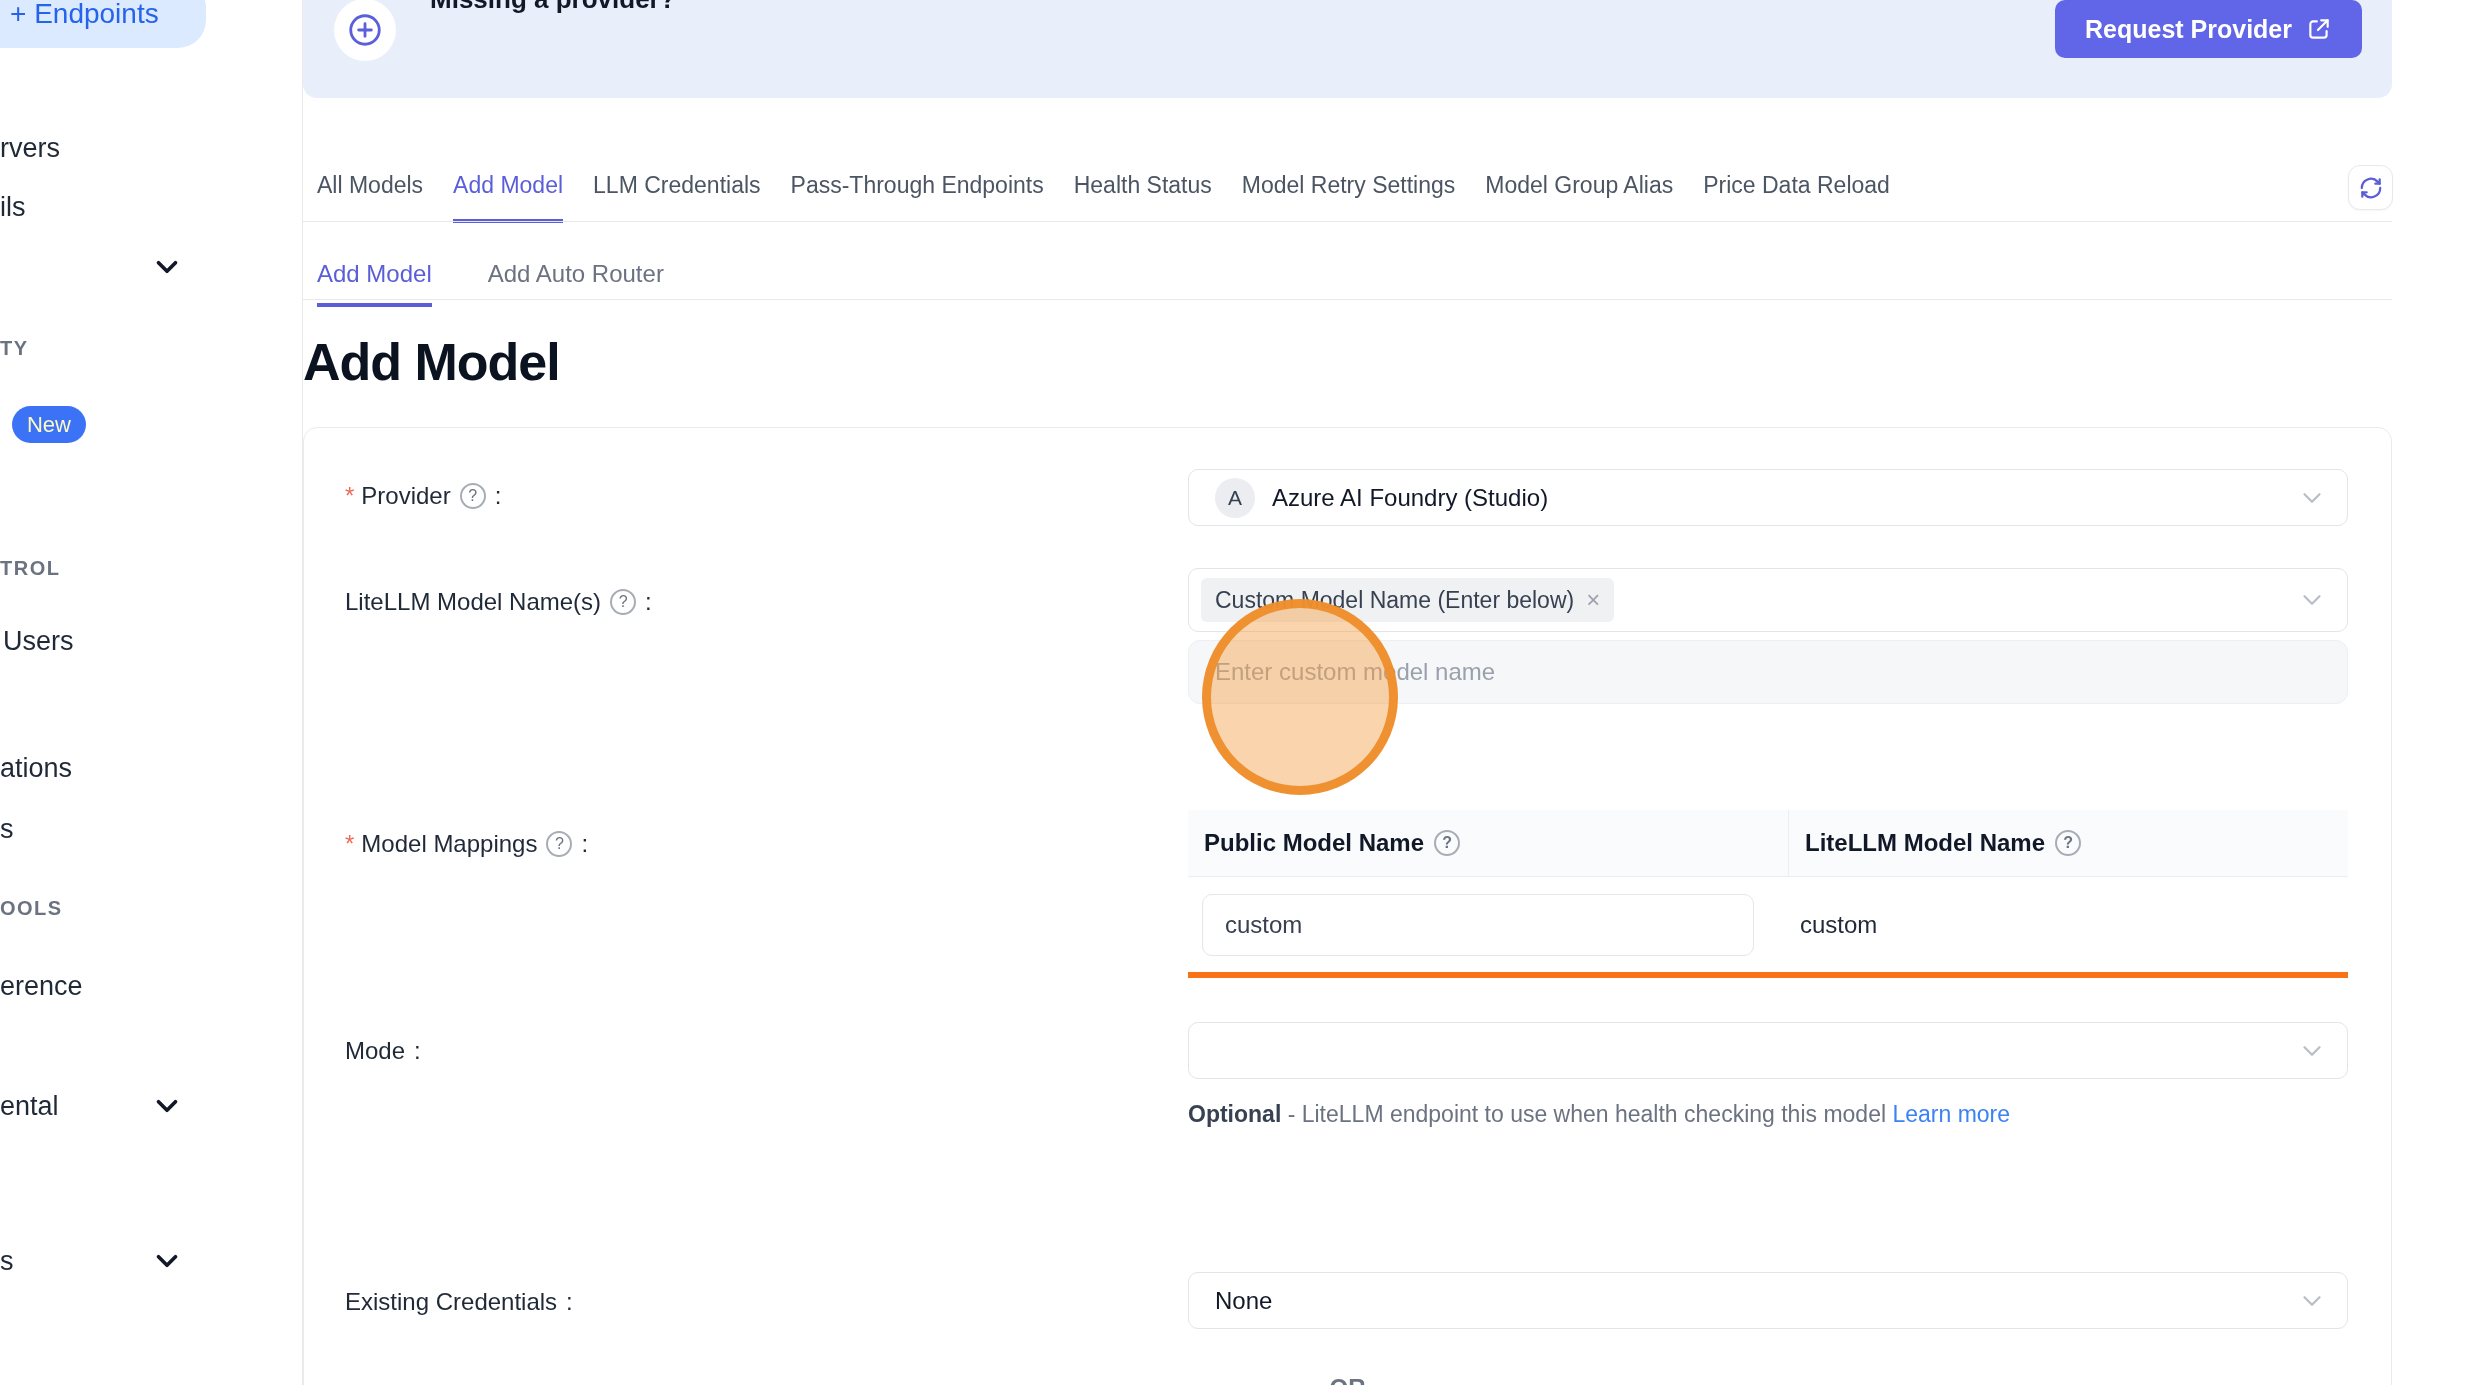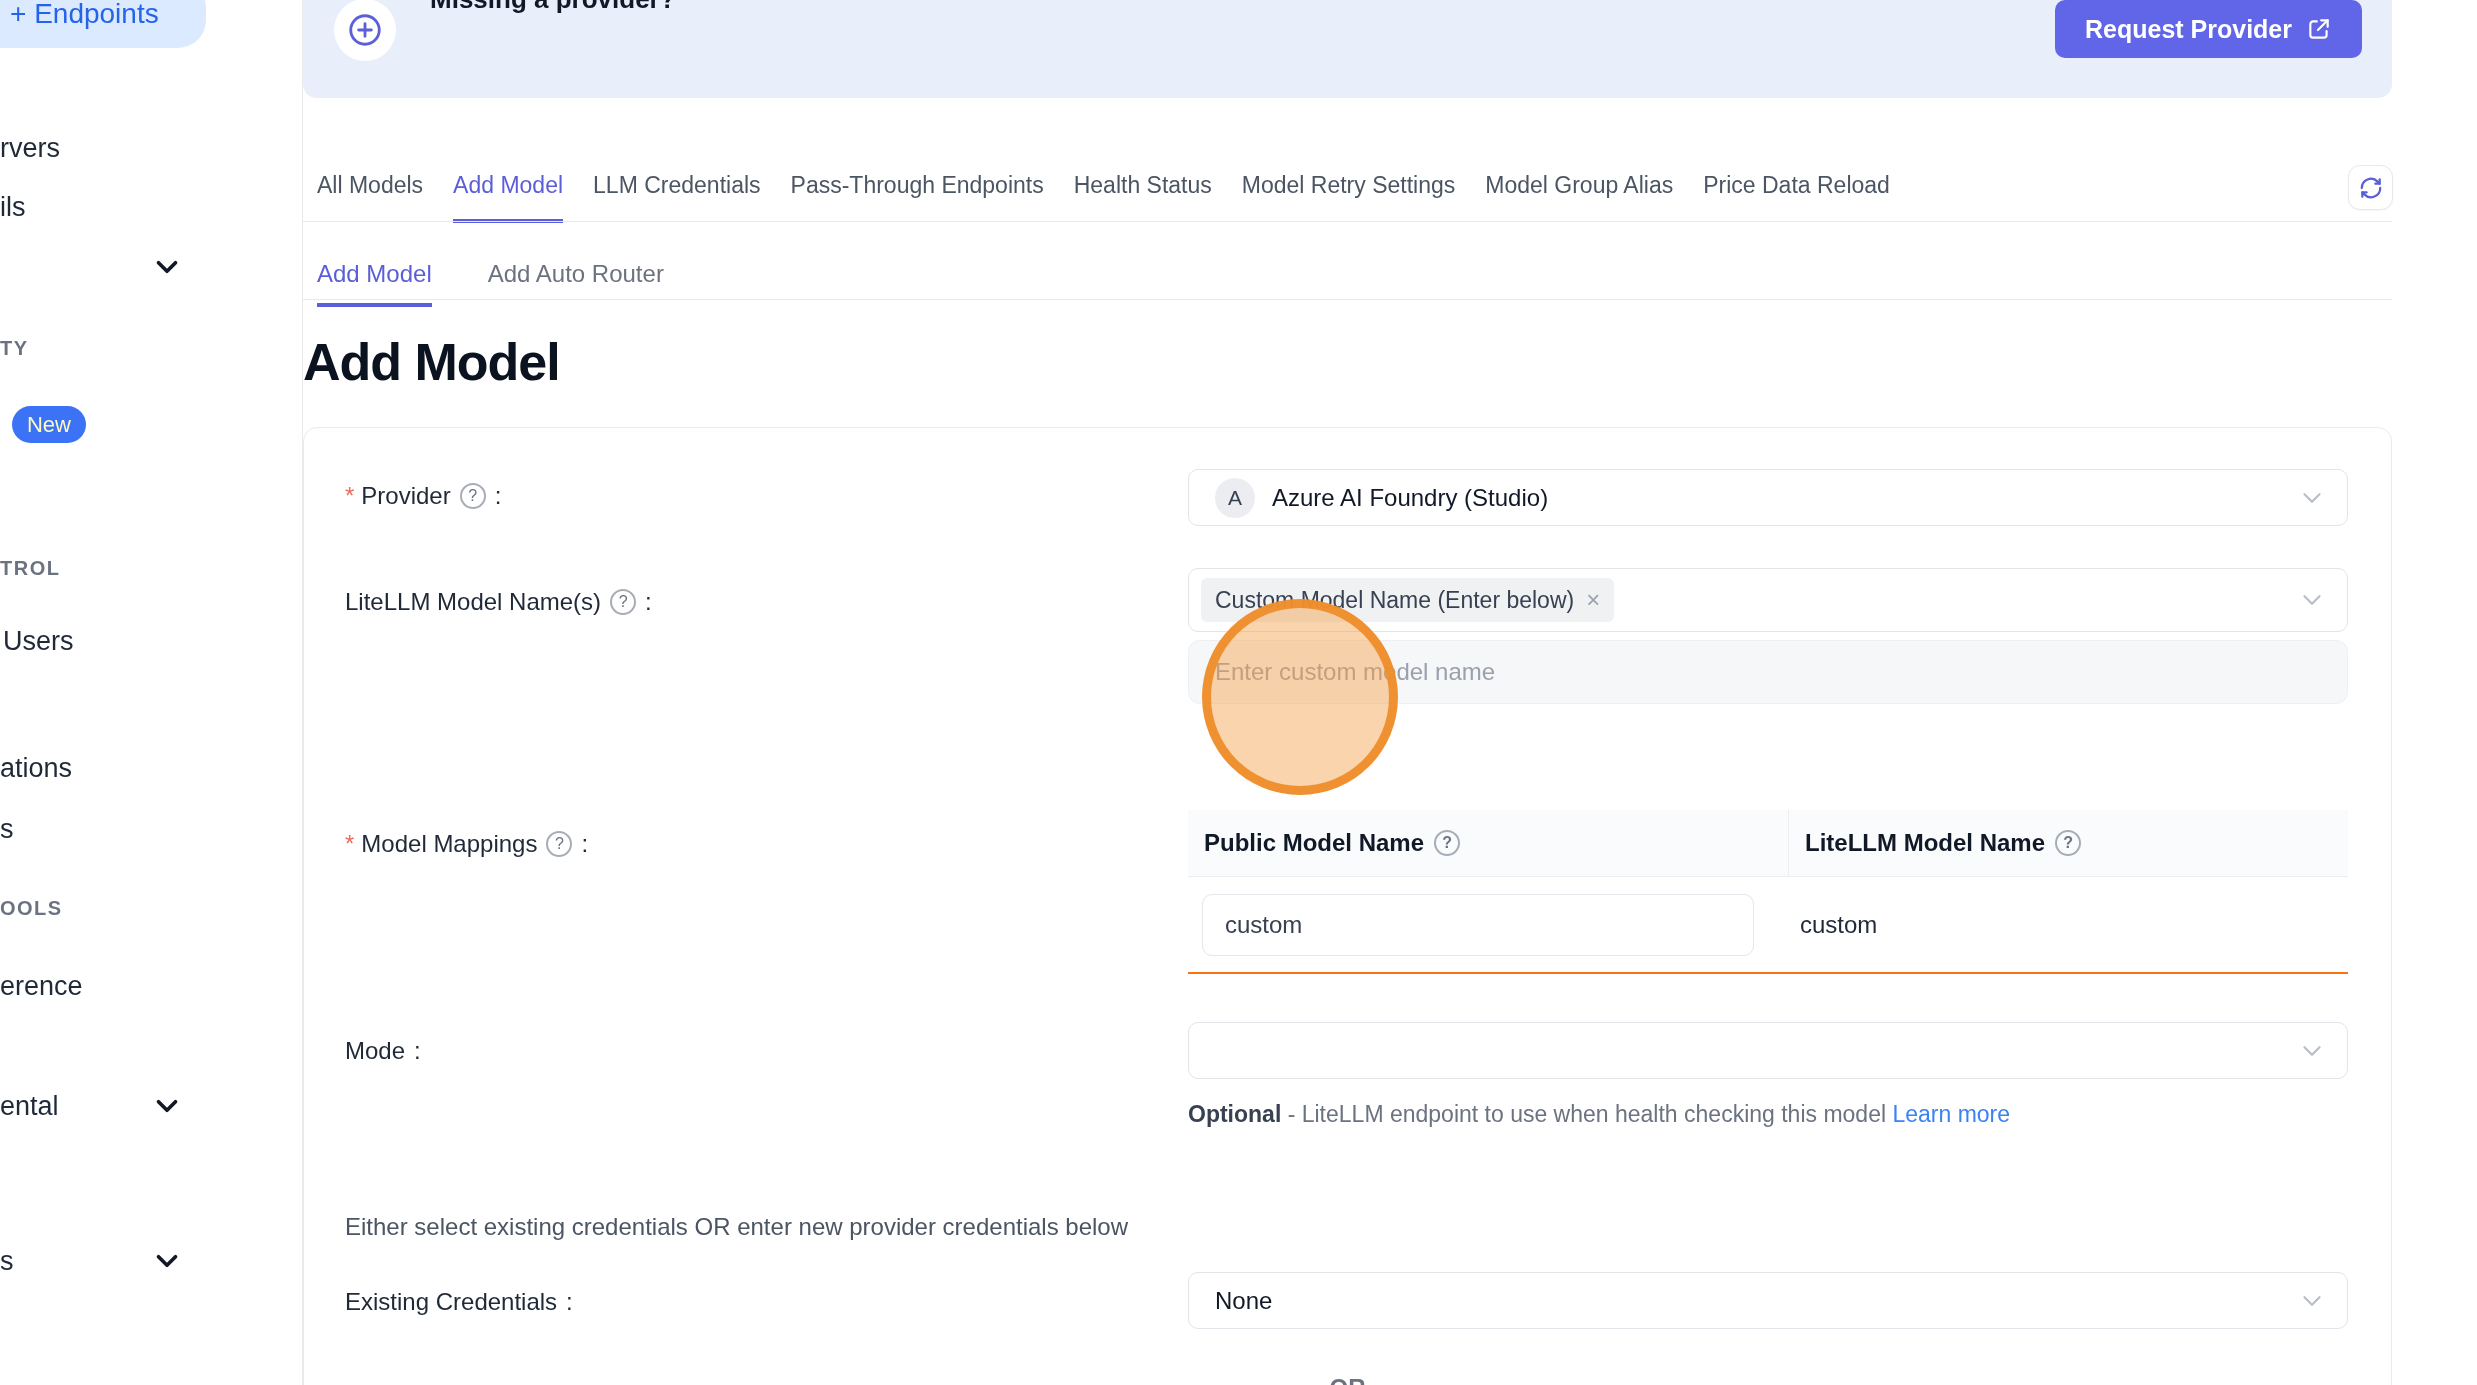--- a/index.html
+++ b/index.html
@@ -40,21 +40,21 @@
   .colon { color:#1f2937; }
   .select { position:absolute; left:1188px; width:1160px; background:#fff; border:1px solid #e1e4e9; border-radius:10px; display:flex; align-items:center; padding:0 26px; font-size:24px; color:#111827; cursor:pointer; }
   .select .chev { position:absolute; right:20px; }
   .avatar { width:40px; height:40px; border-radius:50%; background:#ebedf0; color:#374151; font-size:21px; display:flex; align-items:center; justify-content:center; margin-right:17px; flex:none; }
   .tag { display:flex; align-items:center; height:44px; background:#f0f1f3; border-radius:6px; padding:8px 14px; font-size:23px; color:#374151; gap:12px; }
   .tag-close { color:#9ca3af; font-size:24px; cursor:pointer; line-height:1; }
   .filled-input { position:absolute; left:1188px; top:640px; width:1160px; height:64px; background:#f6f7f9; border:1px solid #edeff2; border-radius:12px; padding:0 26px; font-size:24px; font-family:inherit; color:#374151; }
   .filled-input::placeholder { color:#9aa1ac; }
   .helper-text { position:absolute; left:1188px; top:754px; font-size:23px; line-height:28px; color:#6b7280; }
   
-  .map-table { position:absolute; left:1188px; top:810px; width:1160px; border-bottom:2px solid #f97316; }
+  .map-table { position:absolute; left:1188px; top:810px; width:1160px; border-bottom:6px solid #f97316; }
   .map-head { display:flex; height:67px; background:#fafbfc; border-bottom:1px solid #eceef1; }
   .map-head .cell { display:flex; align-items:center; gap:10px; font-size:24px; font-weight:bold; color:#111827; padding-left:16px; }
   .map-head .c1 { width:600px; }
   .map-head .c2 { flex:1; border-left:1px solid #eceef1; }
   .map-body { display:flex; height:95px; align-items:center; }
   .map-input { margin-left:14px; width:552px; height:62px; border:1px solid #e3e6ea; border-radius:10px; padding:0 22px; font-size:24px; font-family:inherit; color:#374151; background:#fff; }
   .map-val { margin-left:46px; font-size:24px; color:#1f2937; }
   .mode-helper { position:absolute; left:1188px; top:1096px; width:830px; font-size:23px; line-height:37px; color:#6b7280; }
   .mode-helper b { color:#374151; }
   .link { color:#3b82f6; cursor:pointer; }
@@ -219,21 +219,20 @@
     <span class="chev">
       <svg width="30" height="30" viewBox="0 0 24 24" fill="none" stroke="#b9bec7" stroke-width="1.8" stroke-linecap="round" stroke-linejoin="round">
           <path d="M6 9l6 6 6-6"></path>
         </svg>
     </span>
   </div>
   <div class="mode-helper">
     <b>Optional</b><span> - LiteLLM endpoint to use when health checking this model </span><span class="link">Learn more</span>
   </div>
 
-  <div class="cred-note">Either select existing credentials OR enter new provider credentials below</div>
   <div class="flabel" style="left:345px; top:1288px;">
     <span>Existing Credentials</span>
     <span class="colon">:</span>
   </div>
   <div class="select" style="top:1272px; height:57px;">
     <span>None</span>
     <span class="chev">
       <svg width="30" height="30" viewBox="0 0 24 24" fill="none" stroke="#b9bec7" stroke-width="1.8" stroke-linecap="round" stroke-linejoin="round">
           <path d="M6 9l6 6 6-6"></path>
         </svg>

